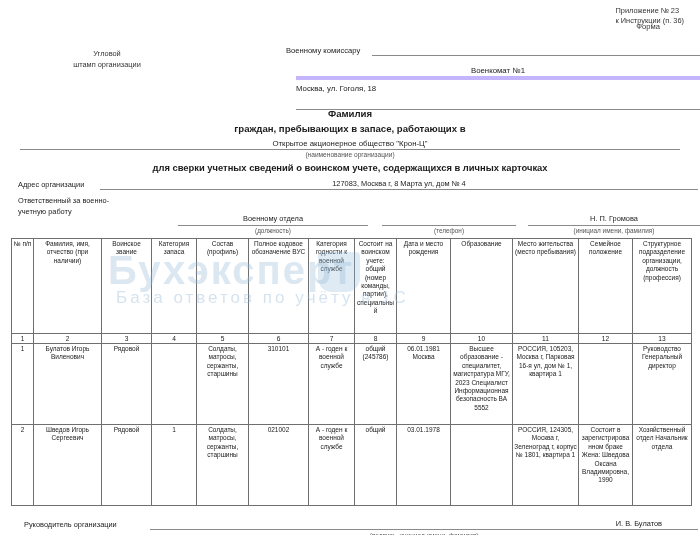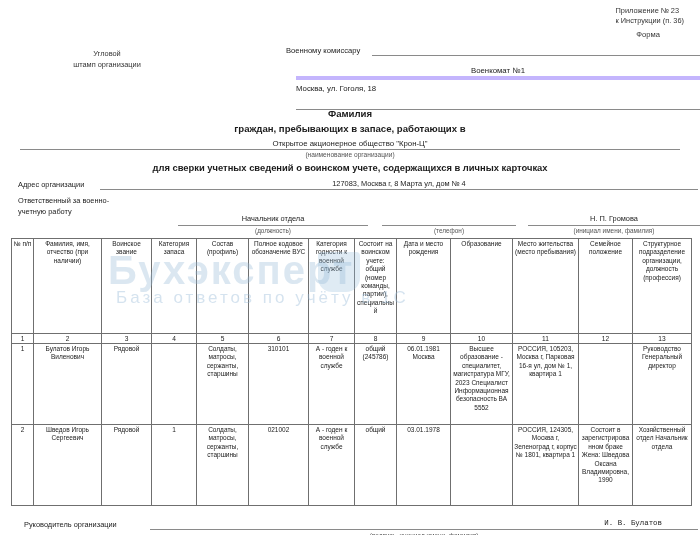--- a/index.html
+++ b/index.html
@@ -71,21 +71,21 @@
     right: 6px;
     top: 0px;
     text-align: left;
     font-size: 7.4px;
     line-height: 10px;
     color: #333;
   }
   .form-word {
     position: absolute;
     right: 30px;
-    top: 24px;
+    top: 16px;
     font-size: 7.6px;
     color: #333;
   }
 
   .stamp-row {
     position: relative;
     height: 64px;
   }
   .corner-stamp {
     position: absolute;
@@ -279,21 +279,20 @@
     position: absolute;
     left: 140px;
     top: 3px;
     width: 548px;
     border-bottom: 1px solid #8a8a8a;
     height: 11px;
     text-align: right;
     font-size: 7.4px;
     padding-right: 36px;
     box-sizing: border-box;
-    font-family: Liberation Mono, monospace;
   }
   .foot-cap {
     position: absolute;
     left: 140px;
     top: 16px;
     width: 548px;
     text-align: center;
     font-size: 6.4px;
     color: #555;
   }
@@ -342,21 +341,21 @@
     <div class="addr-lbl">Адрес организации</div>
     <div class="addr-val">127083, Москва г, 8 Марта ул, дом № 4</div>
   </div>
 
   <div class="resp-row">
     <div class="resp-lbl">
       <div>Ответственный за военно-</div>
       <div>учетную работу</div>
     </div>
     <div class="resp-field rf-post">
-      <div class="val">Начальник отдела</div>
+      <div class="val">Военному отдела</div>
       <div class="cap">(должность)</div>
     </div>
     <div class="resp-field rf-phone">
       <div class="val"></div>
       <div class="cap">(телефон)</div>
     </div>
     <div class="resp-field rf-name">
       <div class="val">Н. П. Громова</div>
       <div class="cap">(инициал имени, фамилия)</div>
     </div>

